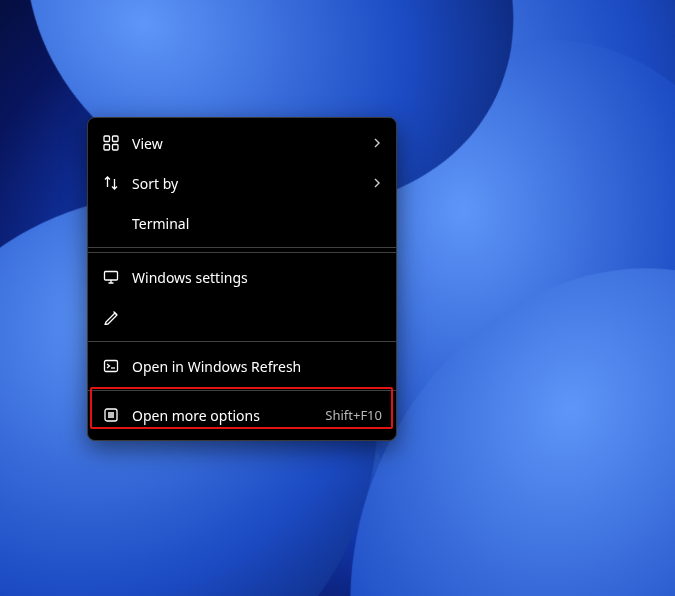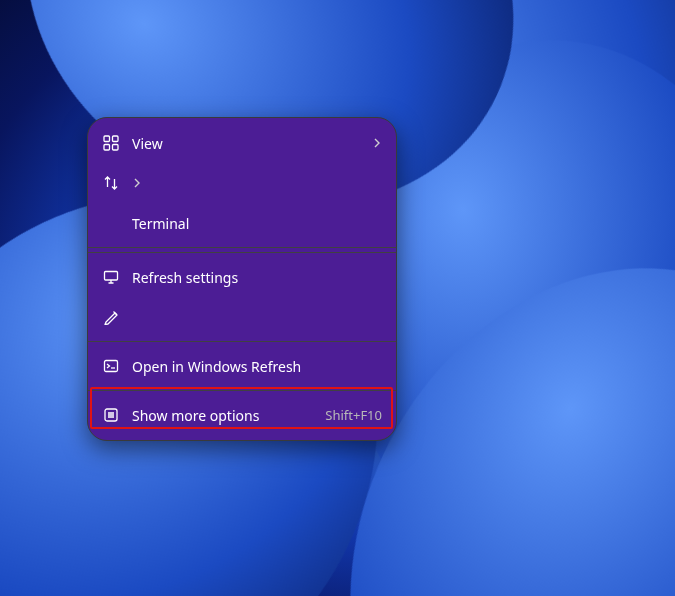--- a/index.html
+++ b/index.html
@@ -23,23 +23,23 @@
   .p2 { width: 440px; height: 540px; left: 340px; top: 40px;  transform: rotate(-5deg); }
   .p3 { width: 480px; height: 560px; left: -120px; top: 180px; transform: rotate(40deg); }
   .p4 { width: 420px; height: 500px; left: 60px;  top: -260px; transform: rotate(-65deg); }
   .p5 { width: 500px; height: 600px; left: 360px; top: 260px; transform: rotate(25deg); }
 
   .context-menu {
     position: absolute;
     left: 87px;
     top: 117px;
     width: 310px;
-    background: #4c1d95;
+    background: #000000;
     border: 1px solid #3a3a3a;
-    border-radius: 20px;
+    border-radius: 8px;
     padding: 5px 0;
     box-shadow: 0 8px 24px rgba(0,0,0,0.5);
   }
   .menu-item {
     display: flex;
     align-items: center;
     height: 40px;
     padding: 0 14px;
     color: #ffffff;
     cursor: default;
@@ -105,20 +105,21 @@
     </span>
   </div>
 
   <div class="menu-item">
     <span class="icon">
       <svg width="16" height="16" viewBox="0 0 16 16" fill="none" stroke="currentColor" stroke-width="1.3">
         <path d="M4.5 2 v10 M2 4.5 L4.5 2 L7 4.5"></path>
         <path d="M11.5 14 v-10 M9 11.5 L11.5 14 L14 11.5"></path>
       </svg>
     </span>
+    <span class="label">Sort by</span>
     <span class="chevron">
       <svg width="10" height="10" viewBox="0 0 10 10" fill="none" stroke="currentColor" stroke-width="1.4">
           <path d="M3 1 L7 5 L3 9"></path>
         </svg>
     </span>
   </div>
 
   <div class="menu-item">
     <span class="icon"></span>
     <span class="label">Terminal</span>
@@ -129,21 +130,21 @@
 
   <div class="separator"></div>
 
   <div class="menu-item">
     <span class="icon">
       <svg width="16" height="16" viewBox="0 0 16 16" fill="none" stroke="currentColor" stroke-width="1.3">
         <rect x="1.5" y="2.5" width="13" height="8.5" rx="1"></rect>
         <path d="M5.5 14 h5 M8 11 v3"></path>
       </svg>
     </span>
-    <span class="label">Refresh settings</span>
+    <span class="label">Windows settings</span>
   </div>
 
   <div class="menu-item">
     <span class="icon">
       <svg width="16" height="16" viewBox="0 0 16 16" fill="none" stroke="currentColor" stroke-width="1.3">
         <path d="M3 13 L12 4 L14 6 L5 15 L2 15.5 L3 13 Z" stroke-linejoin="round"></path>
         <path d="M10.5 2.5 L13.5 5.5"></path>
       </svg>
     </span>
   </div>
@@ -163,19 +164,19 @@
 
   <div class="separator"></div>
 
   <div class="menu-item">
     <span class="icon">
       <svg width="16" height="16" viewBox="0 0 16 16" fill="none" stroke="currentColor" stroke-width="1.3">
         <rect x="2" y="2" width="12" height="12" rx="2"></rect>
         <path d="M5 6 h6 M5 8 h6 M5 10 h6"></path>
       </svg>
     </span>
-    <span class="label">Show more options</span>
+    <span class="label">Open more options</span>
     <span class="shortcut">Shift+F10</span>
   </div>
 
 </div>
 
 <div class="highlight-box" style="left:90px; top:387px; width:303px; height:42px;"></div>
 
 </body></html>

